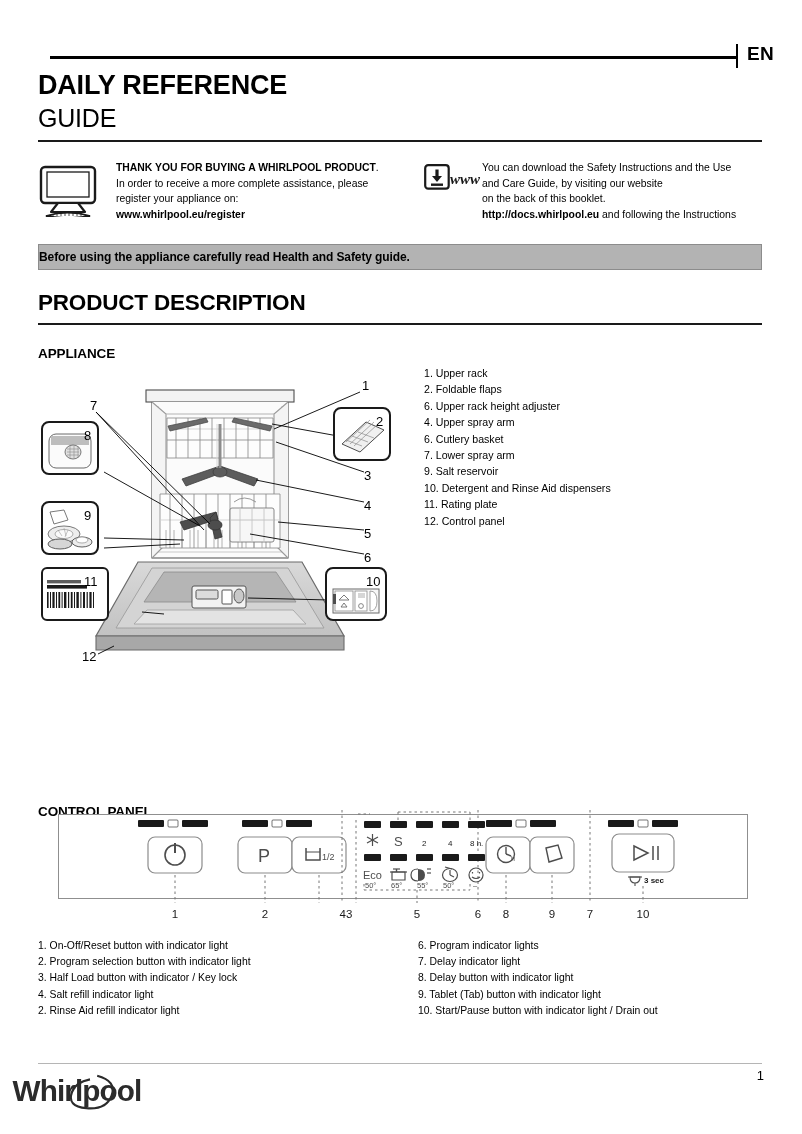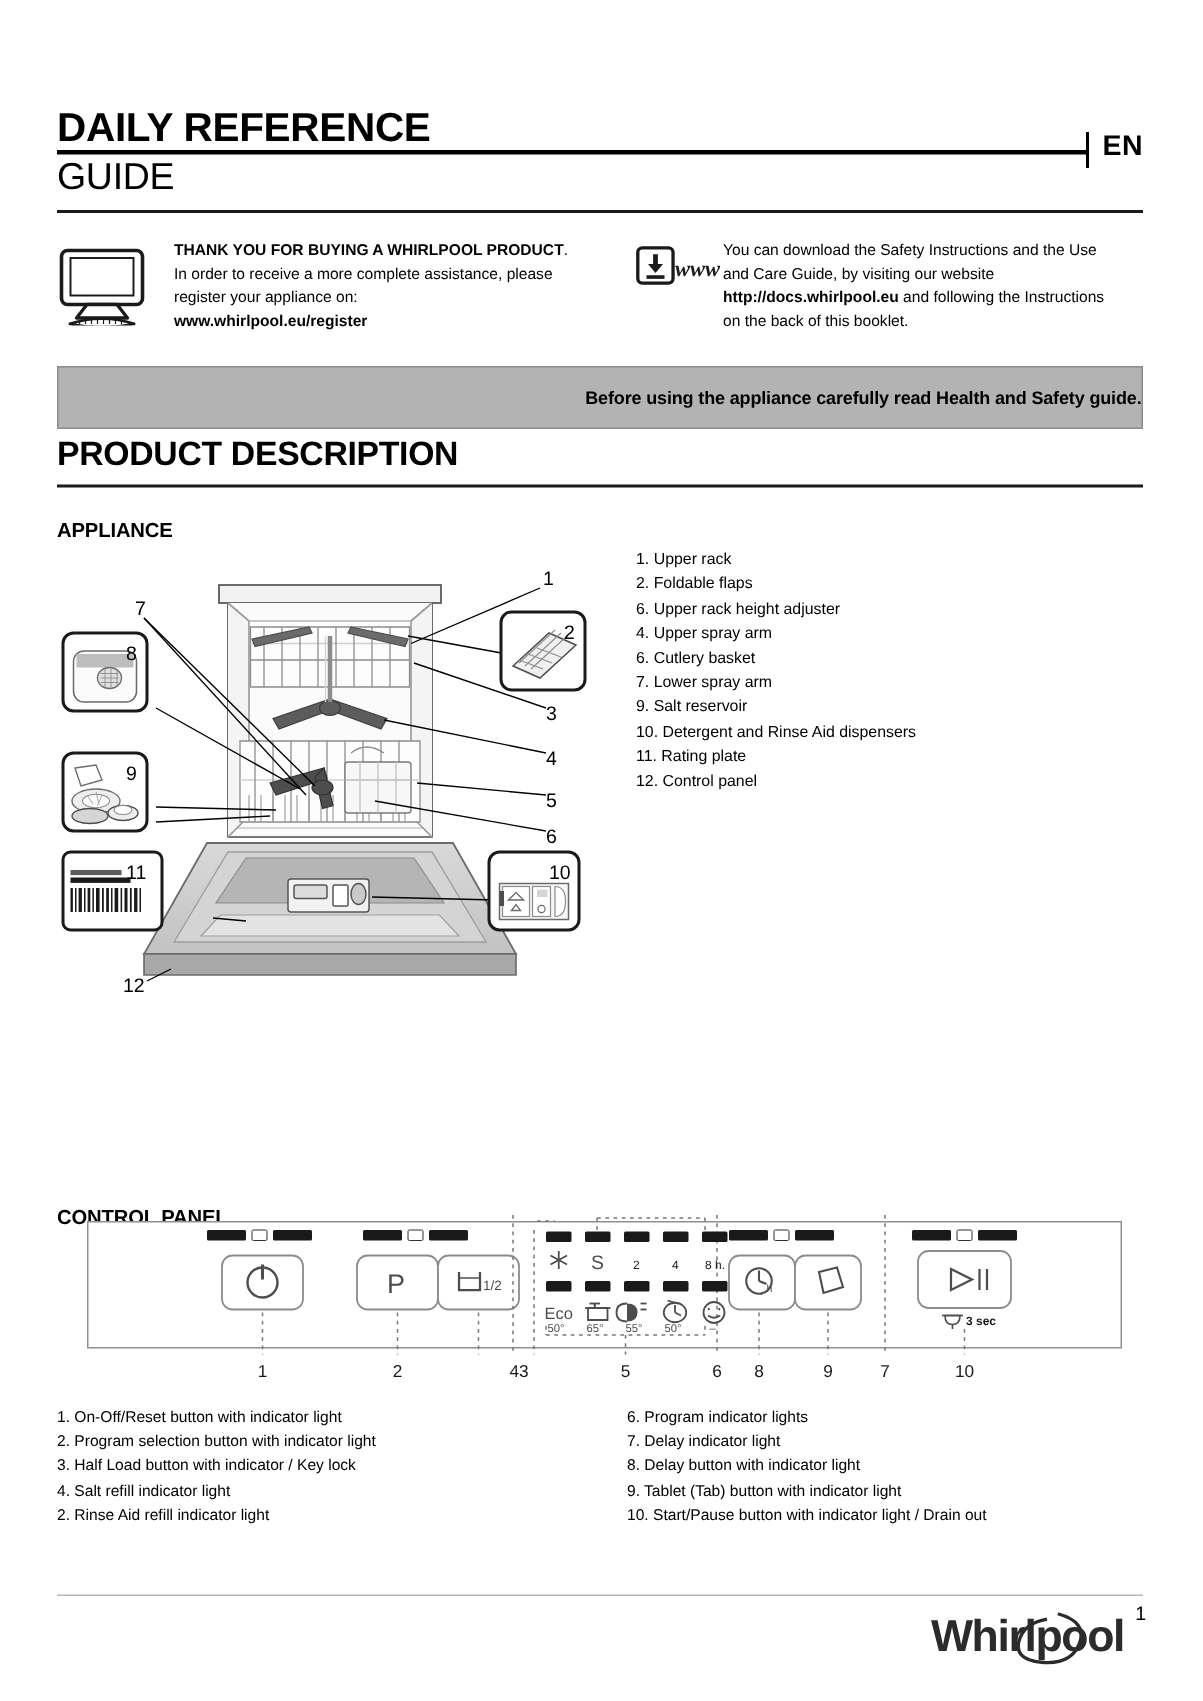--- a/index.html
+++ b/index.html
@@ -18,24 +18,23 @@
   .page {
     position: absolute;
     left: 0; top: 0;
     width: 802px;
     height: 1134px;
   }
 
   
   .top-rule-wrap {
     position: absolute;
-    left: 38px; top: 50px;
+    left: 50px; top: 50px;
     width: 724px;
     height: 18px;
-    margin-top: 44px;
   }
   .top-rule {
     position: absolute;
     left: 0; top: 6px;
     width: 686px;
     height: 3px;
     background: #000;
   }
   .top-rule-tick {
     position: absolute;
@@ -111,27 +110,27 @@
     font-size: 10.4px;
     line-height: 15.5px;
   }
   .dl-text b { font-weight: bold; }
 
   
   .safety-bar {
     position: absolute;
     left: 38px; top: 244px;
     width: 724px;
-    height: 42px;
+    height: 26px;
     background: #b3b3b3;
     border: 1px solid #8c8c8c;
     box-sizing: border-box;
     display: flex;
     align-items: center;
-    justify-content: flex-end;
+    justify-content: flex-start;
   }
   .safety-bar span {
     font-size: 12px;
     font-weight: bold;
     letter-spacing: -0.1px;
   }
 
   
   .h1-section {
     position: absolute;
@@ -207,21 +206,21 @@
     position: absolute;
     left: 38px; top: 1063px;
     width: 724px;
     height: 1px;
     background: #b5b5b5;
   }
   .brand {
     position: absolute;
     left: 0; top: 1070px;
     width: 788px;
-    text-align: right;
+    text-align: left;
   }
   .brand svg { display: inline-block; }
   .page-num {
     position: absolute;
     right: 38px; top: 1068px;
     font-size: 13px;
   }
 </style>
 </head>
 <body>
@@ -271,22 +270,22 @@
         <rect x="1.2" y="1.2" width="23.5" height="23.5" rx="3" fill="#fff" stroke="#1a1a1a" stroke-width="2.2"></rect>
         <path d="M13 5.5 L13 14" stroke="#1a1a1a" stroke-width="3.2"></path>
         <path d="M8 12 L13 18 L18 12 Z" fill="#1a1a1a"></path>
         <rect x="7" y="19.5" width="12" height="2.4" fill="#1a1a1a"></rect>
         <text x="26" y="20" font-family="Liberation Serif, serif" font-size="15" font-style="italic" font-weight="bold" fill="#1a1a1a">www</text>
       </svg>
     </div>
     <div class="dl-text">
       <div>You can download the Safety Instructions and the Use</div>
       <div>and Care Guide, by visiting our website</div>
+      <div>on the back of this booklet.</div>
       <div><b>http://docs.whirlpool.eu</b><span> and following the Instructions</span></div>
-      <div>on the back of this booklet.</div>
     </div>
   </div>
 
   <div class="safety-bar">
     <span>Before using the appliance carefully read Health and Safety guide.</span>
   </div>
 
   <div class="h1-section" style="top:290px;">PRODUCT DESCRIPTION</div>
   <div class="h1-rule" style="top:323px;"></div>
   <div class="h2-section" style="top:346px;">APPLIANCE</div>

